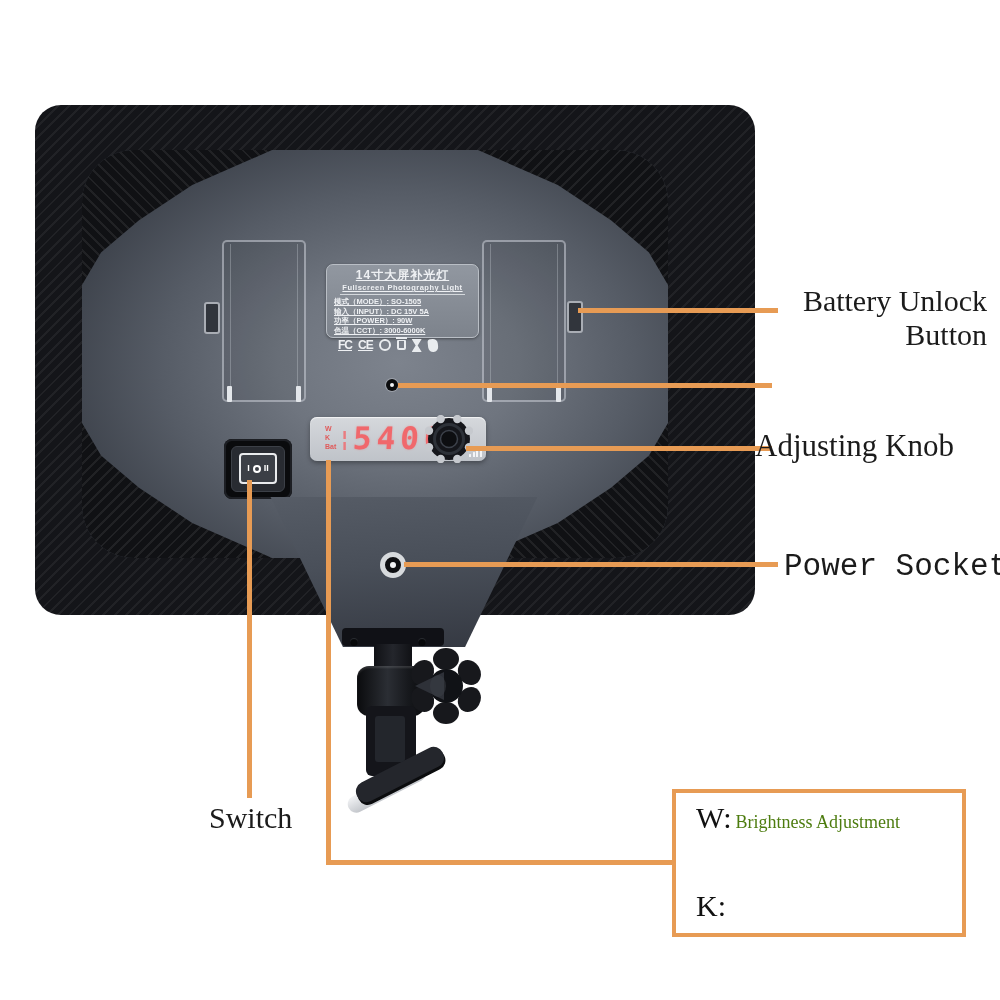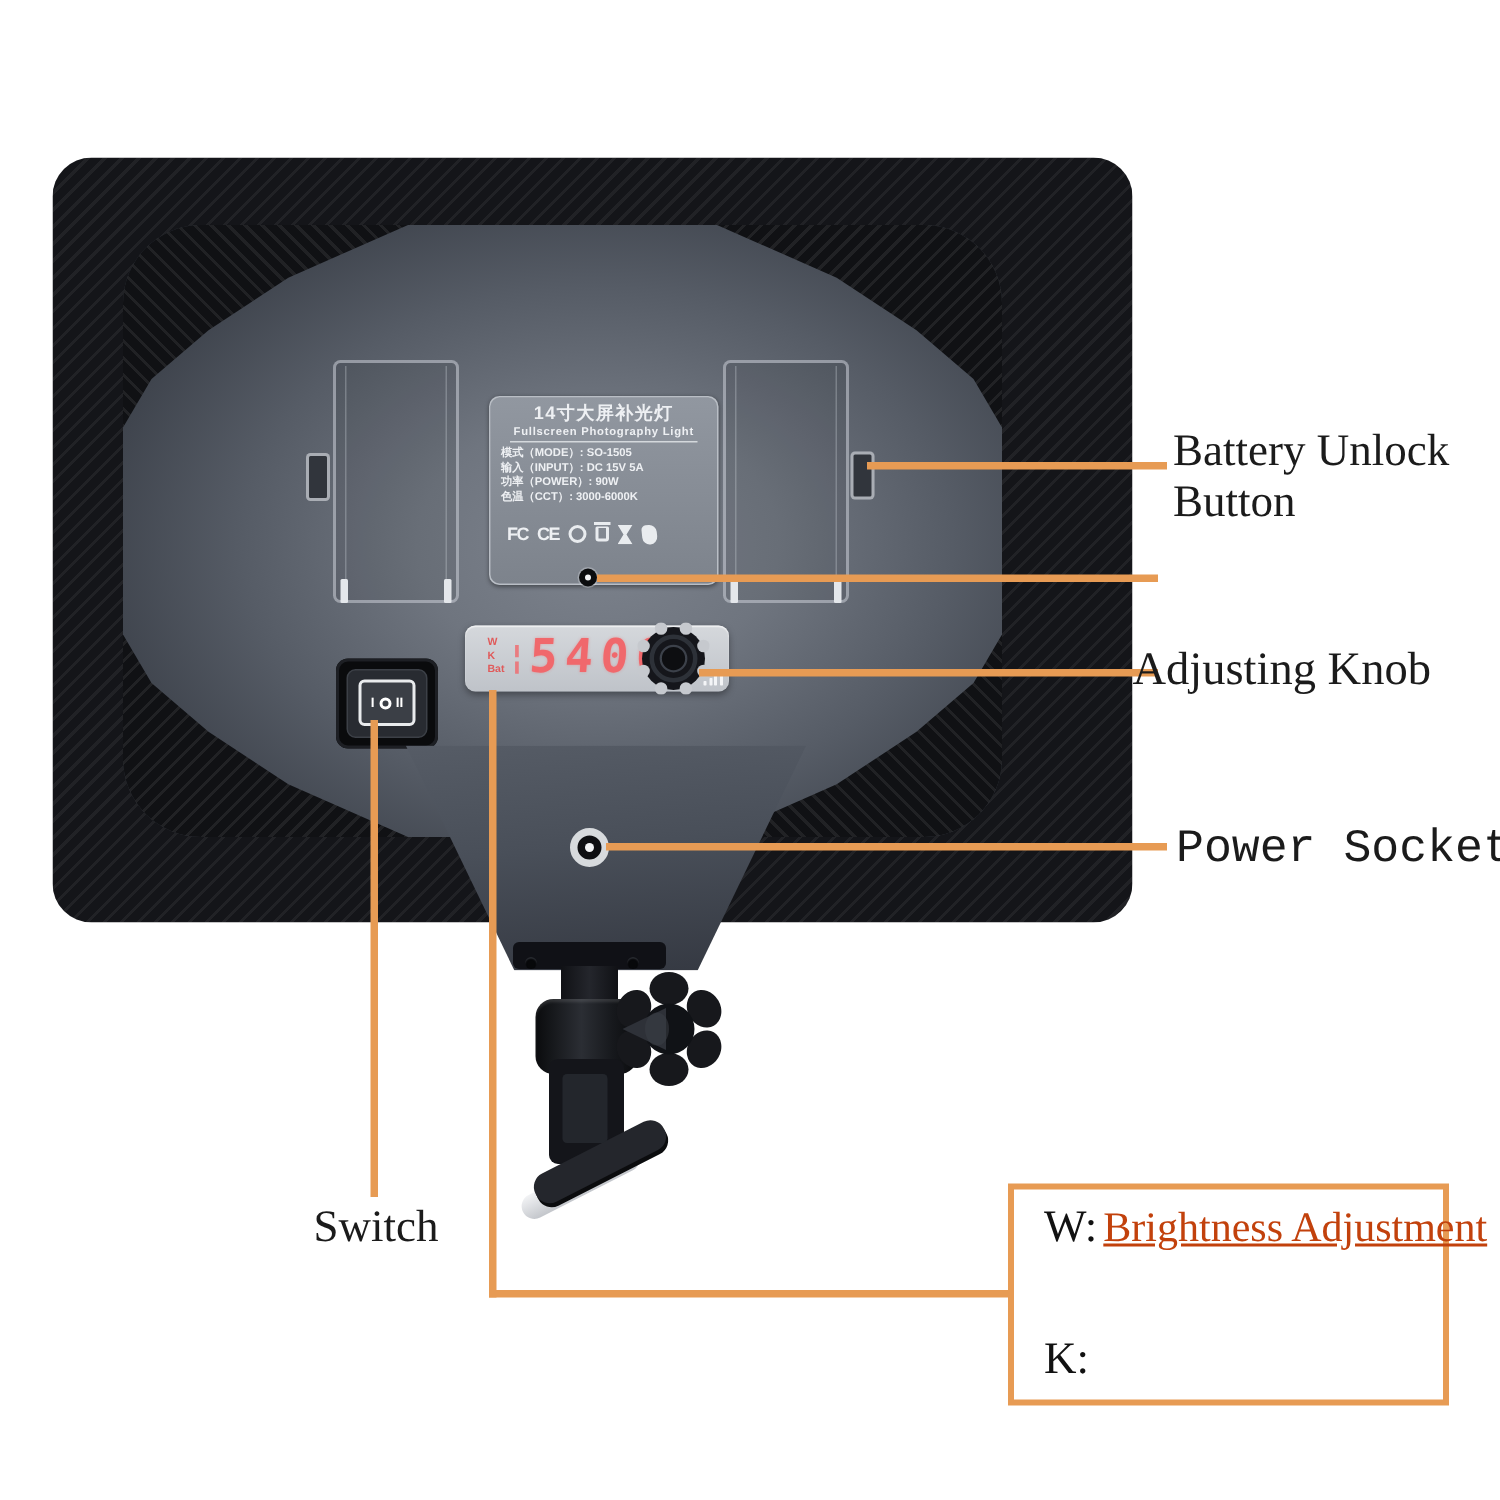--- a/index.html
+++ b/index.html
@@ -32,30 +32,30 @@
           background:rgba(0,0,0,.06);}
   .bplate::before{content:"";position:absolute;inset:2px 6px;
           border-left:1px solid rgba(205,210,218,.32);border-right:1px solid rgba(205,210,218,.32);}
   .bp1{left:222px;top:240px;} .bp2{left:482px;top:240px;}
   .foot{position:absolute;bottom:-2px;width:5px;height:16px;background:#e4e7eb;border-radius:1px;}
   .f1{left:3px;} .f2{right:3px;}
   .latch{width:12px;height:28px;border:2px solid rgba(210,214,220,.75);border-radius:3px;background:#31353c;}
   .latchL{left:204px;top:302px;} .latchR{left:567px;top:301px;}
 
   
-  .spec{left:326px;top:264px;width:153px;height:126px;border-radius:7px;
+  .spec{left:326px;top:264px;width:153px;height:74px;border-radius:7px;
         background:linear-gradient(180deg,#9197a0,#7d838c);
         border:1px solid #b9bec5;box-shadow:0 1px 3px rgba(0,0,0,.4);
         font-family:"Liberation Sans",sans-serif;color:#eef0f3;
-        padding:4px 7px 3px;box-sizing:border-box;}
+        padding:4px 7px 3px;box-sizing:border-box;text-decoration:underline;}
   .spec-title{font-size:12px;font-weight:bold;text-align:center;letter-spacing:1px;line-height:13px;}
   .spec-sub{font-size:7.5px;font-weight:bold;text-align:center;letter-spacing:.5px;
             border-bottom:1px solid #d4d8dc;padding-bottom:2px;margin:1px 6px 2px;}
   .spec-row{font-size:7.5px;font-weight:bold;line-height:9.6px;white-space:nowrap;}
-  .certs{display:flex;align-items:center;gap:6px;margin-top:14px;padding-left:4px;}
+  .certs{display:flex;align-items:center;gap:6px;margin-top:3px;padding-left:4px;}
   .ci{display:block;color:#eef0f3;}
   .ci-txt{font-size:12px;font-weight:bold;letter-spacing:-1px;font-family:"Liberation Sans",sans-serif;}
   .ring{width:12px;height:12px;border:2px solid #e9ecef;border-radius:50%;box-sizing:border-box;}
   .bin{width:9px;height:10px;border:2px solid #e9ecef;border-top-width:1px;border-radius:1px 1px 2px 2px;box-sizing:border-box;position:relative;}
   .bin::before{content:"";position:absolute;left:-3px;top:-4px;width:11px;height:2px;background:#e9ecef;}
   .hg{width:10px;height:13px;background:#e9ecef;clip-path:polygon(0 0,100% 0,60% 50%,100% 100%,0 100%,40% 50%);}
   .blob{width:10px;height:13px;background:#e9ecef;border-radius:3px 5px 5px 5px;transform:rotate(-6deg);}
 
   
   .rdot{left:386px;top:379px;width:12px;height:12px;border-radius:50%;background:#0b0c0e;
@@ -114,34 +114,34 @@
   .ln{background:#E79B54;}
   .lb{left:578px;top:308px;width:200px;height:5px;}
   .lr{left:398px;top:383px;width:374px;height:5px;}
   .lk{left:466px;top:446px;width:306px;height:5px;}
   .lp{left:404px;top:562px;width:374px;height:5px;}
   .lsv{left:247px;top:480px;width:5px;height:318px;}
   .ldv{left:326px;top:460px;width:5px;height:405px;}
   .ldh{left:326px;top:860px;width:348px;height:5px;}
 
   
-  .lbl{font-size:30px;line-height:34px;color:#1b1b1b;}
+  .lbl{font-size:30px;line-height:34px;color:#1b1b1b;text-align:right;}
   .lbl-batt{left:782px;top:284px;width:205px;}
   .lbl-rem{left:779px;top:354px;width:215px;line-height:33px;}
   .lbl-knob{left:755px;top:429px;font-size:31px;white-space:nowrap;}
   .lbl-sock{left:784px;top:550px;font-size:31px;white-space:nowrap;font-family:Liberation Mono, monospace;}
   .lbl-sw{left:209px;top:801px;}
 
   
   .legend{left:672px;top:789px;width:294px;height:148px;border:4px solid #E79B54;background:#fff;
           box-sizing:border-box;display:flex;flex-direction:column;justify-content:space-between;
           padding:8px 6px 10px 20px;}
   .lrow{display:flex;align-items:baseline;gap:4px;white-space:nowrap;}
   .lkey{font-size:30px;color:#111;}
-  .ldesc{font-size:28px;color:#c2410c;text-decoration:underline;}
+  .ldesc{font-size:18px;color:#4d7c0f;}
 </style>
 </head>
 <body>
 
 <div class="canvas">
 
   <div class="abs panel"></div>
   <div class="abs inner"></div>
   <div class="abs wedge wtl"></div>
   <div class="abs wedge wtr"></div>

